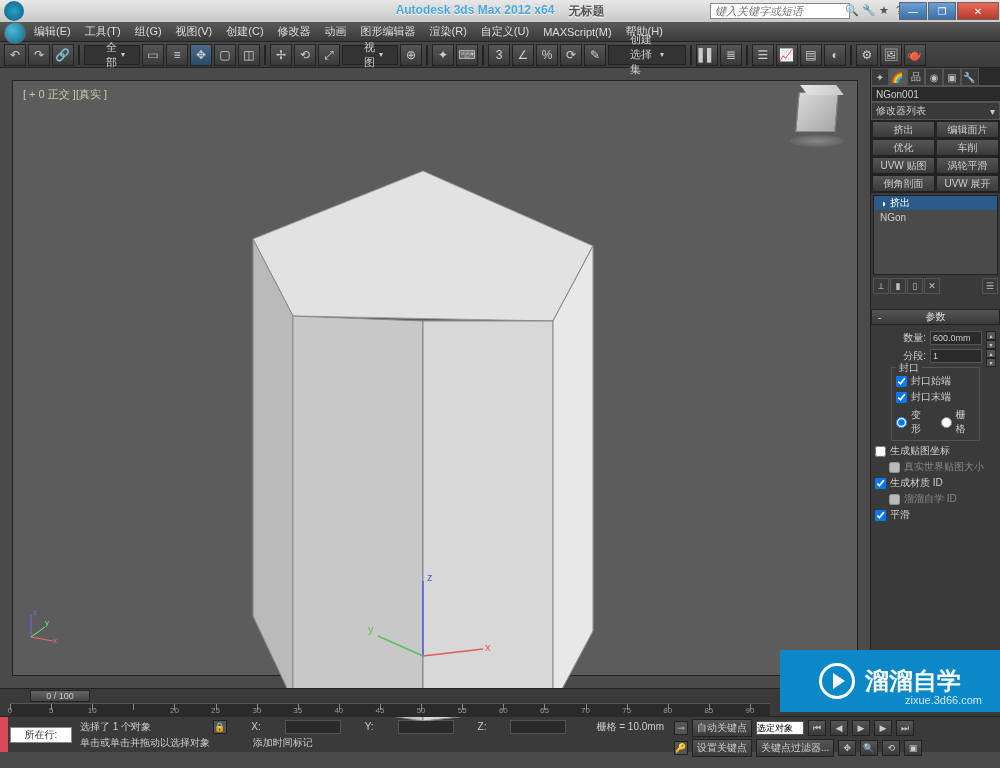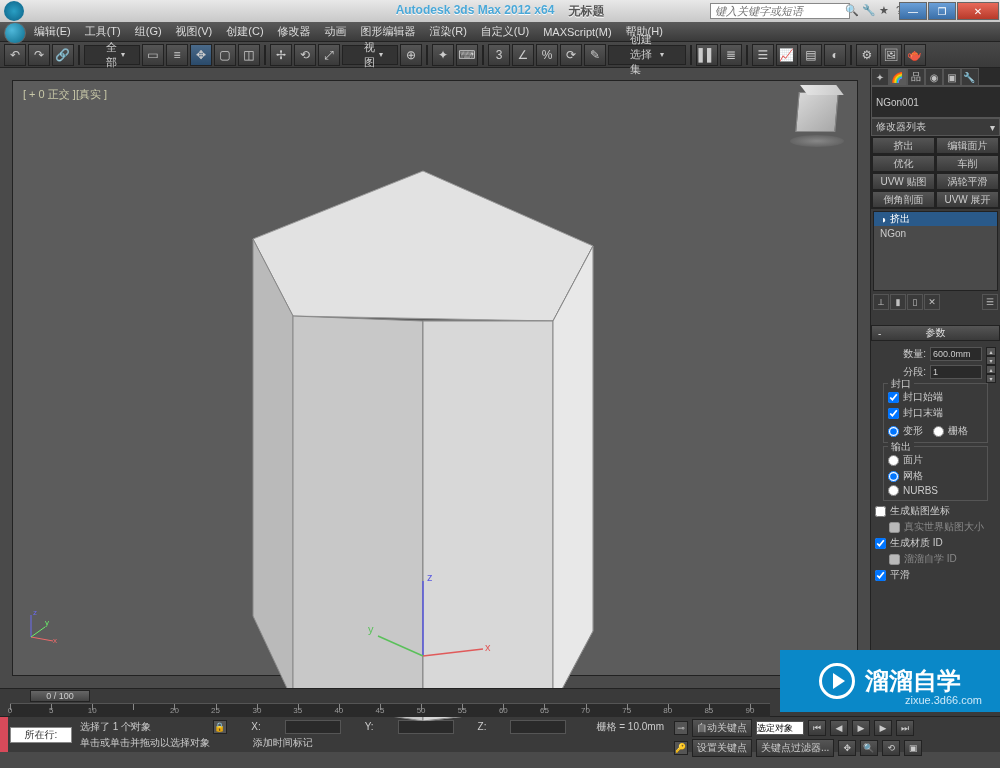--- a/index.html
+++ b/index.html
@@ -46,40 +46,40 @@
 .prism svg { width: 100%; height: 100%; }
 
 
 .axes { position: absolute; left: 10px; bottom: 30px; width: 40px; height: 40px; }
 
 
 .right-panel { width: 130px; background: #3a3a3a; border-left: 1px solid #222; display: flex; flex-direction: column; }
 .panel-tabs { height: 18px; display: flex; background: #2a2a2a; border-bottom: 1px solid #555; }
 .panel-tab { width: 18px; height: 18px; border: 1px solid #555; display: flex; align-items: center; justify-content: center; font-size: 10px; cursor: pointer; background: #3a3a3a; }
 .panel-tab.active { background: #5a5a5a; }
-.obj-name-row { height: 32px; display: flex; }
+.obj-name-row { height: 16px; display: flex; }
 .obj-name { flex: 1; background: #2a2a2a; border: 1px solid #555; color: #ccc; padding: 1px 4px; font-size: 10px; }
 .modifier-select { height: 18px; background: #3a3a3a; border: 1px solid #555; color: #ccc; padding: 1px 4px; font-size: 10px; display: flex; align-items: center; justify-content: space-between; }
 .mod-btn-grid { display: grid; grid-template-columns: 1fr 1fr; gap: 1px; padding: 1px; background: #222; }
 .mod-btn { height: 17px; background: linear-gradient(#555,#3a3a3a); color: #ccc; font-size: 10px; display: flex; align-items: center; justify-content: center; cursor: pointer; border: 1px solid #222; }
 .mod-stack { height: 80px; background: #4a4a4a; border: 1px solid #222; margin: 2px; overflow: hidden; }
 .stack-item { height: 14px; padding: 1px 6px; font-size: 10px; color: #ccc; display: flex; align-items: center; gap: 4px; }
 .stack-item.selected { background: #2a5a8a; color: #fff; }
 .stack-toolbar { height: 18px; display: flex; gap: 1px; padding: 0 2px; align-items: center; justify-content: space-between; }
 .stack-tool { width: 16px; height: 16px; background: #3a3a3a; border: 1px solid #555; font-size: 9px; display:flex; align-items:center; justify-content:center; }
 
 .rollout-header { height: 16px; background: linear-gradient(#555,#3a3a3a); color: #ddd; font-size: 10px; display: flex; align-items: center; justify-content: center; border: 1px solid #222; position: relative; }
 .rollout-header::before { content: "-"; position: absolute; left: 6px; }
 .rollout-body { padding: 3px 4px; font-size: 10px; color: #ccc; }
 .param-row { display: flex; align-items: center; justify-content: flex-end; gap: 4px; margin: 2px 0; height: 16px; }
 .param-label { flex: 0 0 auto; }
 .spinner { width: 52px; height: 14px; background: #2a2a2a; border: 1px solid #555; color: #ccc; font-size: 9px; padding: 0 2px; }
 .spinner-arrows { width: 10px; height: 14px; display: flex; flex-direction: column; }
 .spinner-arrows span { flex:1; background:#555; border:1px solid #222; font-size:6px; display:flex; align-items:center; justify-content:center; }
-.group-box { border: 1px solid #555; margin: 3px 8px; padding: 4px 4px 2px; position: relative; }
+.group-box { border: 1px solid #555; margin: 3px 16px; padding: 4px 4px 2px; position: relative; }
 .group-title { position: absolute; top: -7px; left: 4px; background: #3a3a3a; padding: 0 3px; font-size: 10px; }
 .check-row, .radio-row { display: flex; align-items: center; gap: 4px; margin: 2px 0; font-size: 10px; }
 .check-row input, .radio-row input { width: 11px; height: 11px; }
 .radio-pair { display: flex; gap: 10px; }
 
 
 .timeline-area { height: 28px; background: #3a3a3a; border-top: 1px solid #222; position: relative; }
 .time-slider-row { height: 14px; display: flex; align-items: center; }
 .time-slider { margin-left: 30px; width: 60px; height: 12px; background: linear-gradient(#666,#444); border: 1px solid #222; font-size: 9px; display:flex; align-items:center; justify-content:center; color:#ccc; }
 .time-ruler { height: 14px; background: #2a2a2a; position: relative; margin-left: 10px; margin-right: 230px; border-top: 1px solid #555; }
@@ -320,35 +320,20 @@
               <input type="radio" name="cap" checked="" style="">
               <span>变形</span>
             </label>
           <label class="radio-row">
               <input type="radio" name="cap" style="">
               <span>栅格</span>
             </label>
         </div>
       </div>
 
-      <div class="group-box">
-        <div class="group-title">输出</div>
-        <label class="radio-row">
-            <input type="radio" name="out" style="">
-            <span>面片</span>
-          </label>
-        <label class="radio-row">
-            <input type="radio" name="out" checked="" style="">
-            <span>网格</span>
-          </label>
-        <label class="radio-row">
-            <input type="radio" name="out" style="">
-            <span>NURBS</span>
-          </label>
-      </div>
 
       <div class="check-row">
           <input type="checkbox" style="">
           <span>生成贴图坐标</span>
         </div>
       <div class="check-row" style="padding-left:14px;color:#888">
           <input type="checkbox" disabled="" style="">
           <span>真实世界贴图大小</span>
         </div>
       <div class="check-row">

